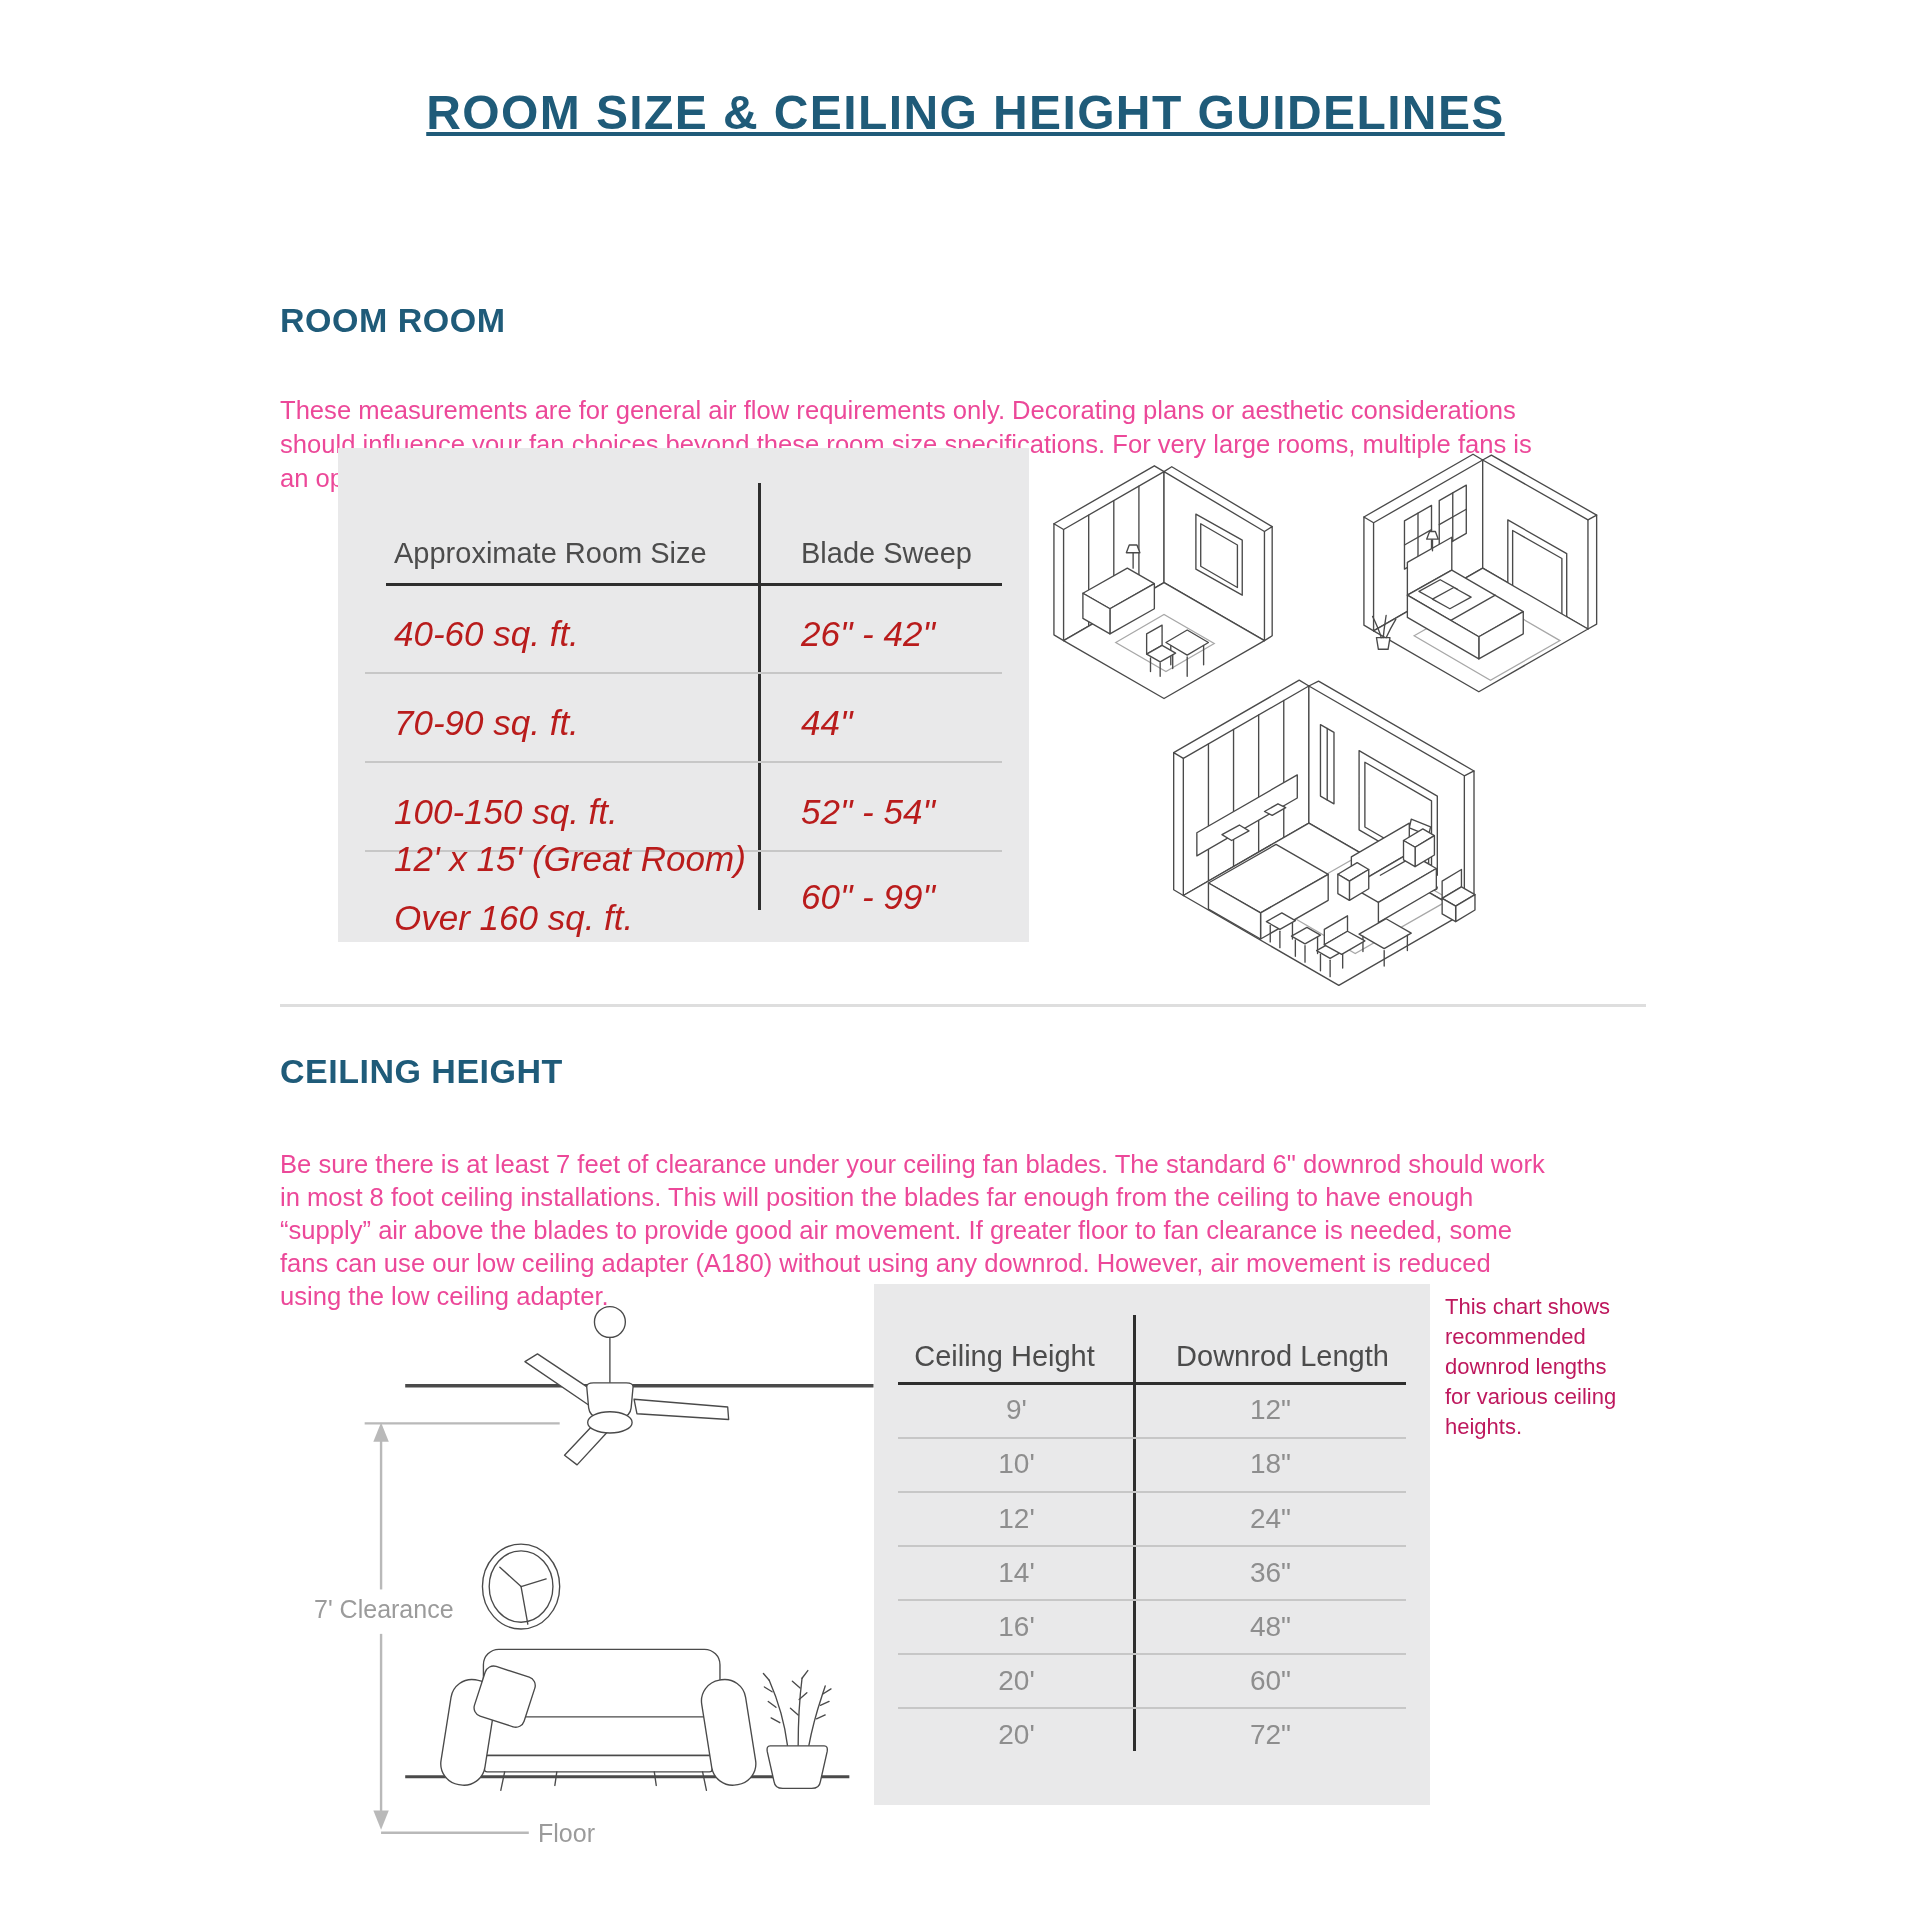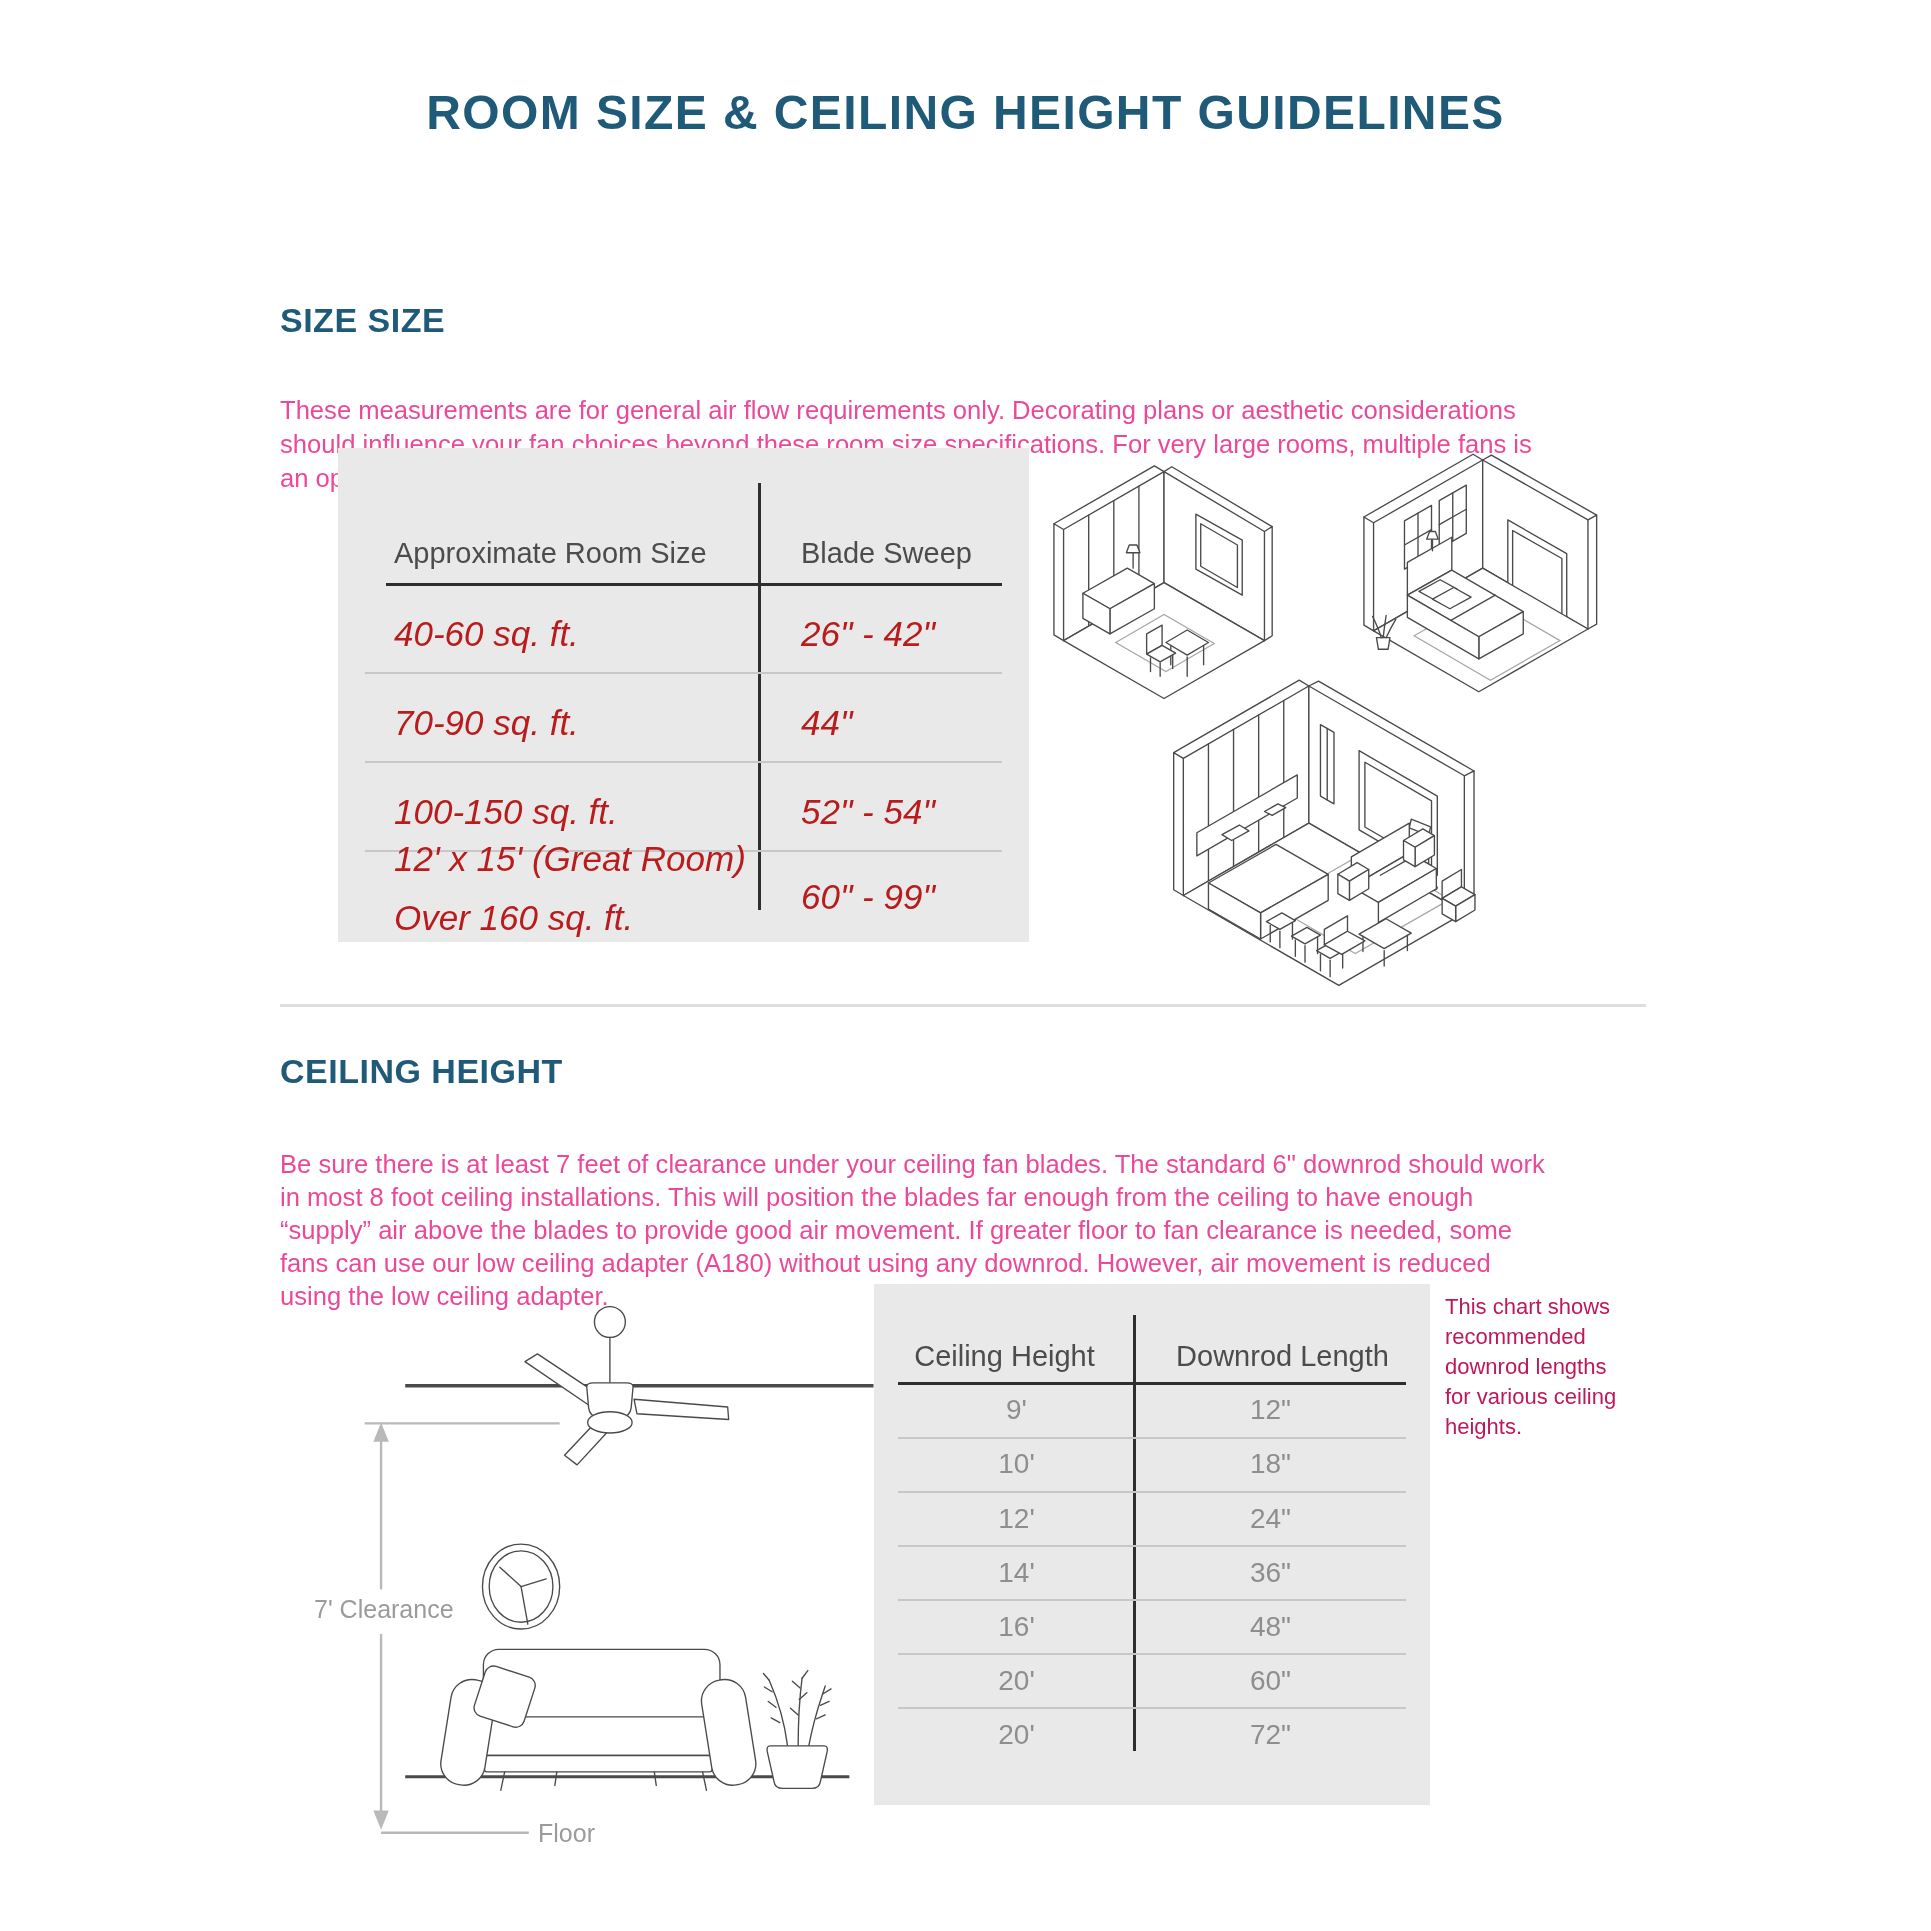--- a/index.html
+++ b/index.html
@@ -1,21 +1,21 @@
 <!DOCTYPE html>
 <html><head>
 <meta charset="utf-8">
 <style>
   html,body{margin:0;padding:0;background:#fff;}
   .page{position:relative;width:1931px;height:1931px;background:#ffffff;
         font-family:"Liberation Sans",sans-serif;overflow:hidden;}
   .abs{position:absolute;}
 
   .page-title{left:0;right:0;top:85px;text-align:center;font-size:48px;font-weight:700;
-              letter-spacing:1.4px;color:#1f5b79;}
+              letter-spacing:1.4px;color:#1f5b79;text-decoration:underline;}
   .sec-heading{font-size:34px;font-weight:700;letter-spacing:0.5px;color:#1f5b79;}
   .body-text{font-size:25.6px;line-height:34px;color:#ec4899;margin-top:40px;}
 
   
   .tbl-box{background:#e9e9ea;}
   .tbl-head{font-size:29px;color:#4c4c4c;white-space:nowrap;}
   .tbl-cell{font-size:35px;color:#b91c1c;white-space:nowrap;line-height:39px;font-style:italic;}
   .dark-line{background:#2e2e2e;}
   .lt-line{background:#c7c7c7;}
 
@@ -35,21 +35,21 @@
   .dk{stroke:#4a4a4a;fill:none;stroke-linecap:butt;}
   .ms{stroke:#b9b9b9;fill:none;}
 </style>
 </head>
 <body>
 
 <div class="page">
 
   <div class="abs page-title">ROOM SIZE &amp; CEILING HEIGHT GUIDELINES</div>
 
-  <div class="abs sec-heading" style="left:280px;top:301px;">SIZE SIZE</div>
+  <div class="abs sec-heading" style="left:280px;top:301px;">ROOM ROOM</div>
   <div class="abs body-text" style="left:280px;top:353px;width:1270px;">These measurements are for general air flow requirements only. Decorating plans or aesthetic considerations should influence your fan choices beyond these room size specifications. For very large rooms, multiple fans is an option.</div>
 
   <div class="abs tbl-box" style="left:338px;top:448px;width:691px;height:494px;">
     <div class="abs tbl-head" style="left:56px;top:89px;">Approximate Room Size</div>
     <div class="abs tbl-head" style="left:463px;top:89px;">Blade Sweep</div>
     <div class="abs dark-line" style="left:48px;right:27px;top:135px;height:2.9px;"></div>
     <div class="abs dark-line" style="left:420px;top:35px;width:2.9px;height:427px;"></div>
 
     <div class="abs tbl-cell" style="left:56px;top:166px;">40-60 sq. ft.</div>
     <div class="abs tbl-cell" style="left:463px;top:166px;">26" - 42"</div>

